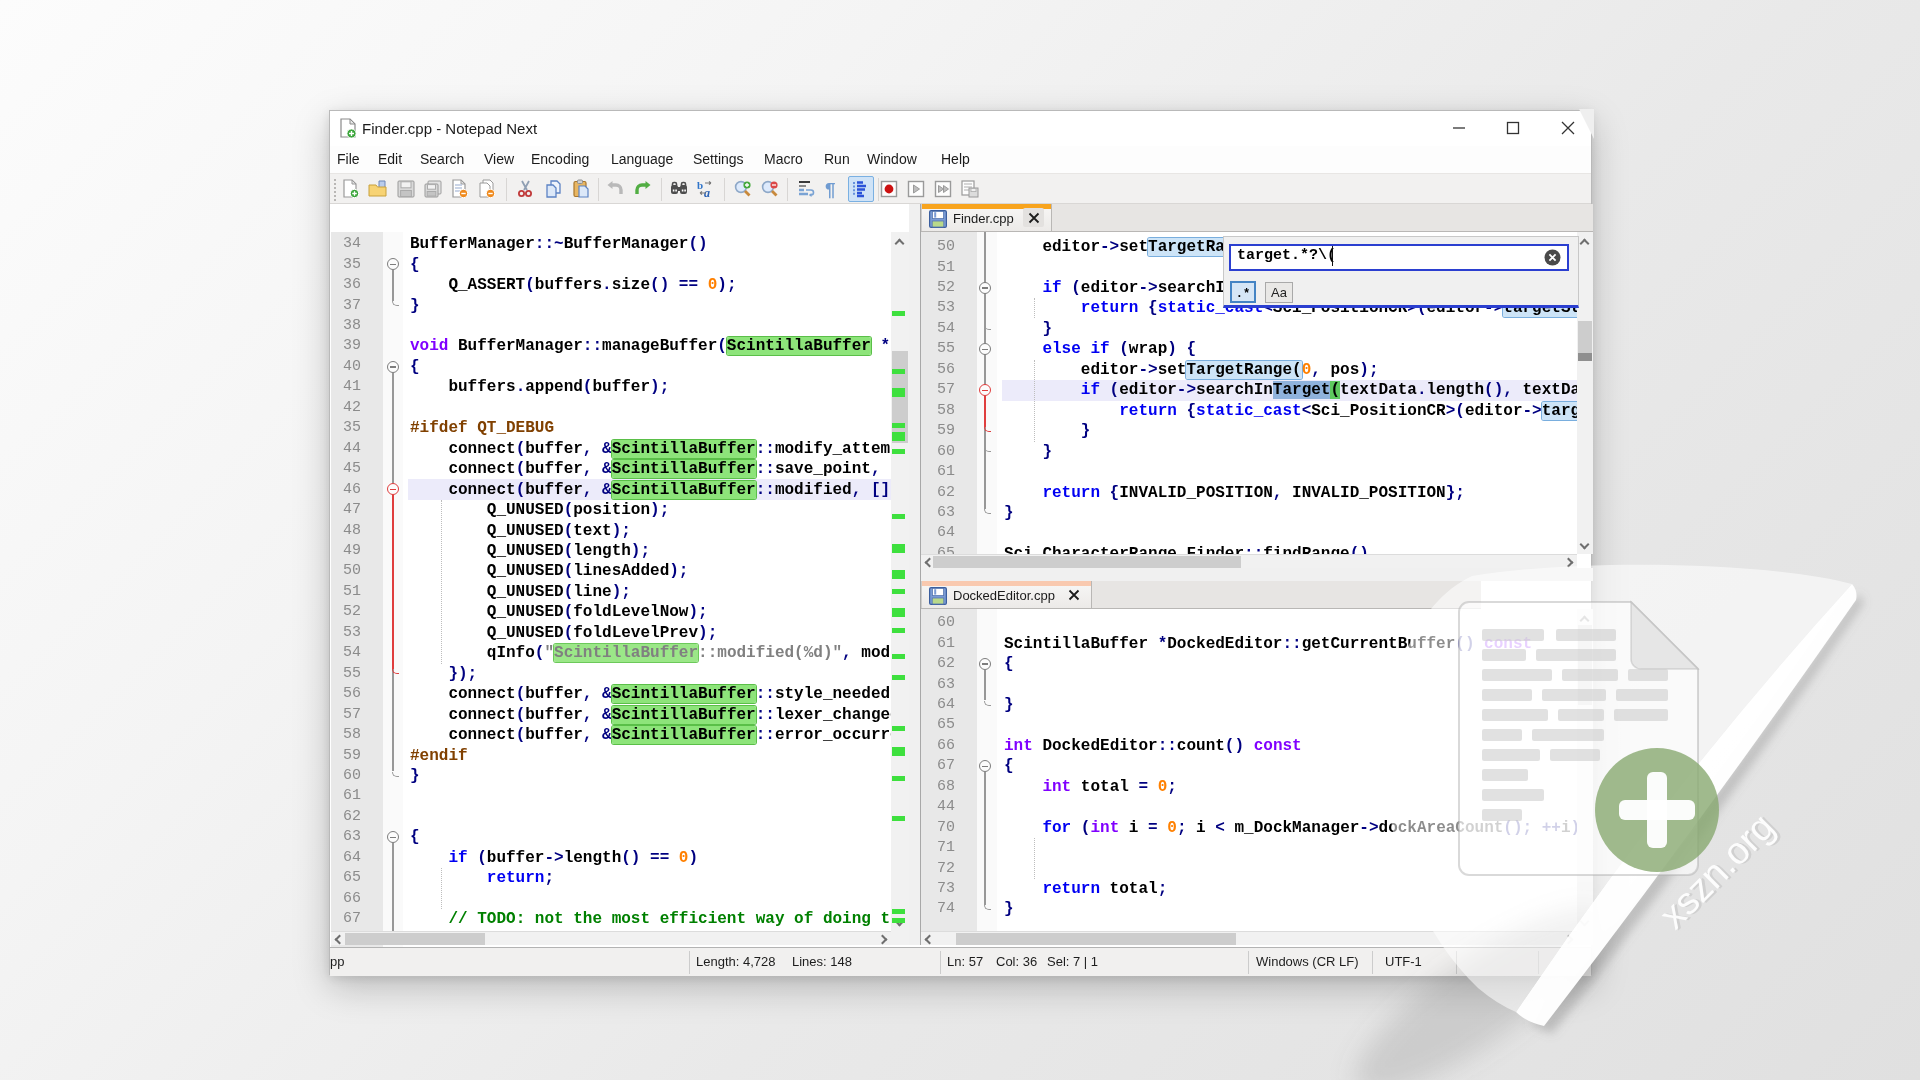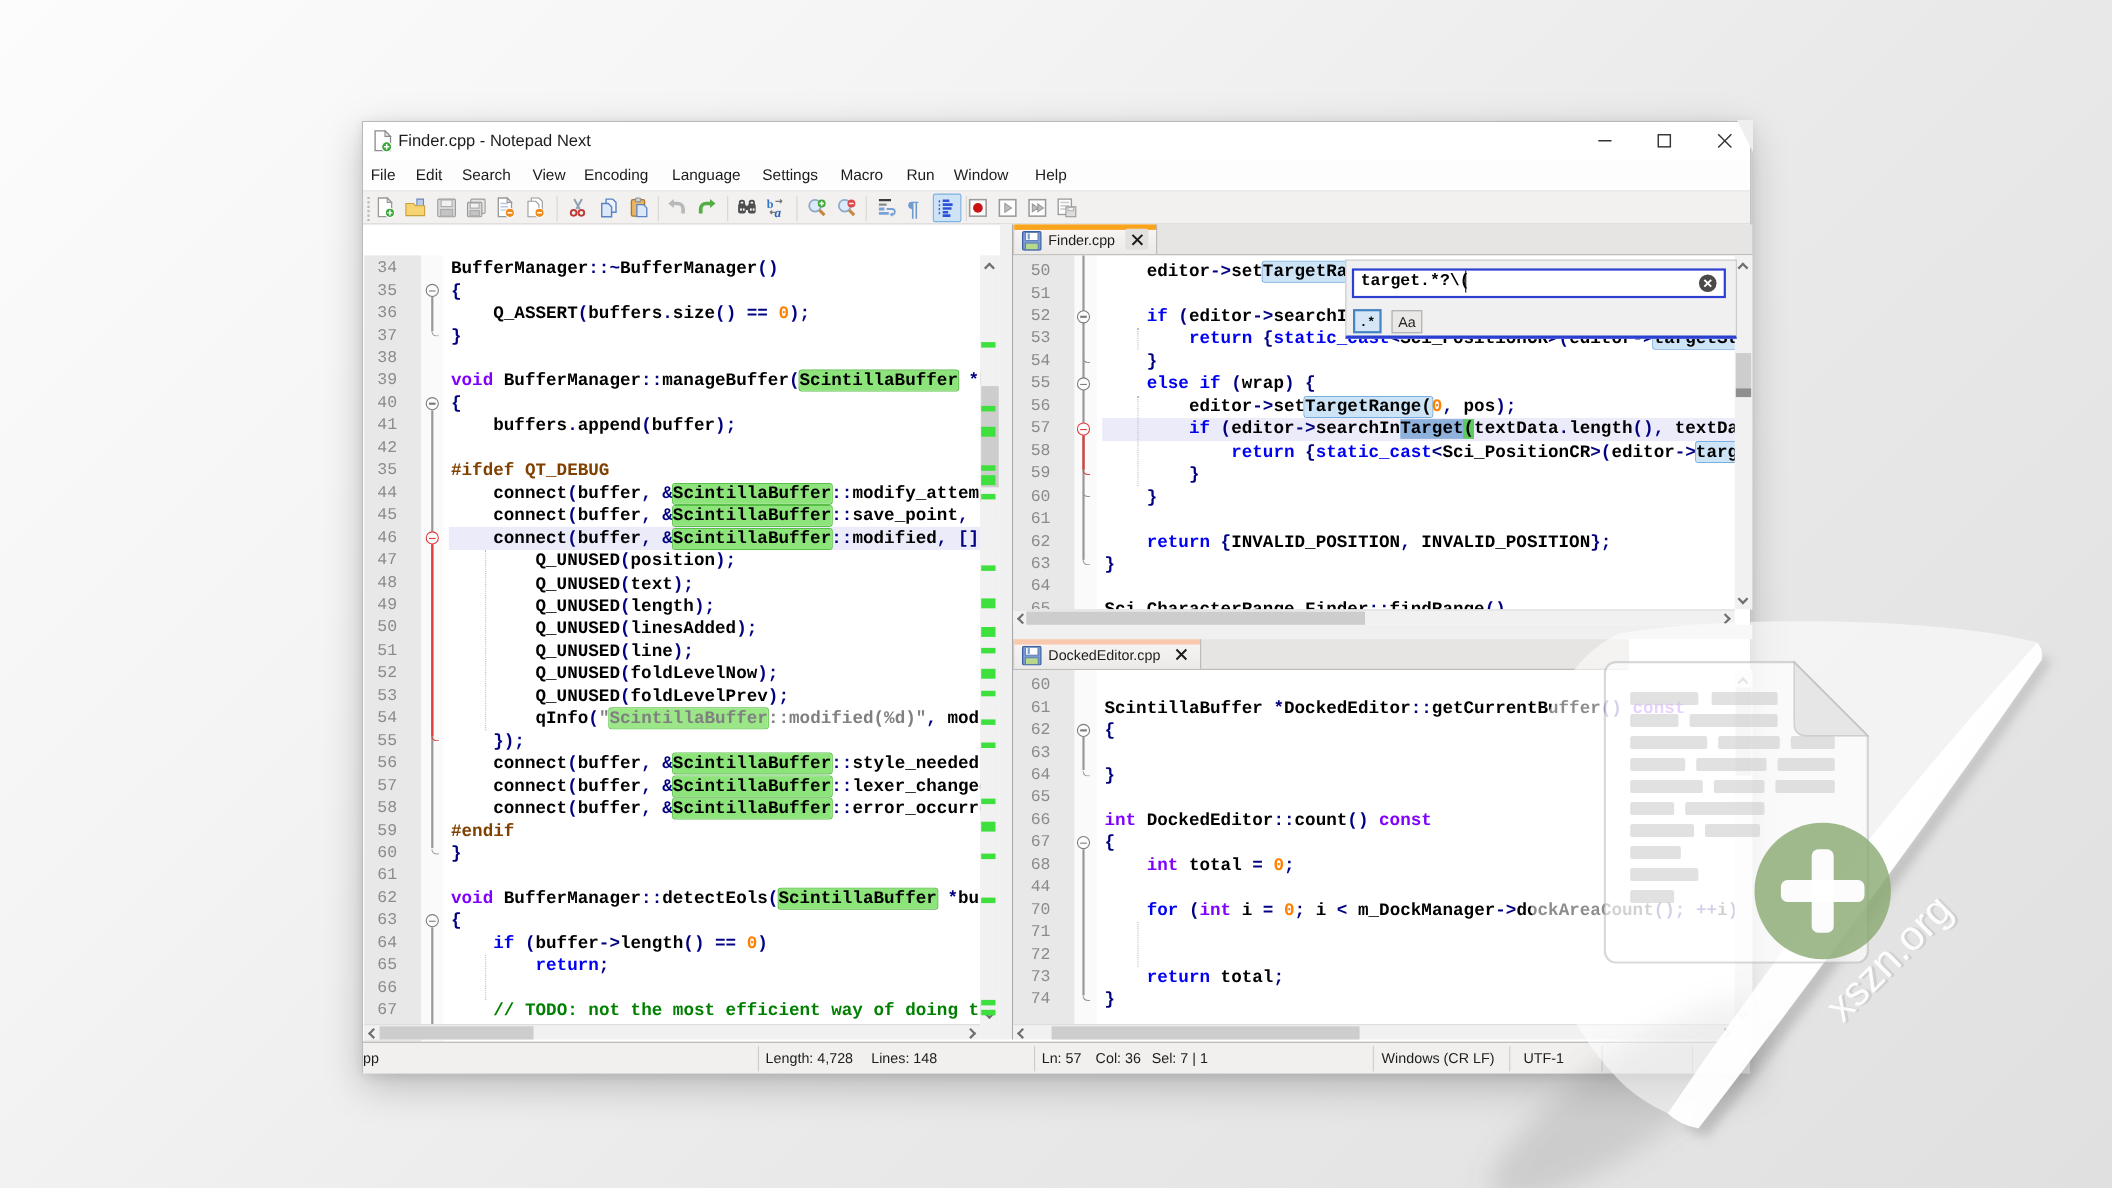--- a/index.html
+++ b/index.html
@@ -322,21 +322,20 @@
 <div class="ln code" style="left:0;top:473.5px;width:30px">57</div>
 <div class="cd code" style="left:79px;top:473.5px">    connect<i class="o">(</i>buffer<i class="o">, &amp;</i><i class="hl">ScintillaBuffer</i><i class="o">::</i>lexer_changed</div>
 <div class="ln code" style="left:0;top:494.0px;width:30px">58</div>
 <div class="cd code" style="left:79px;top:494.0px">    connect<i class="o">(</i>buffer<i class="o">, &amp;</i><i class="hl">ScintillaBuffer</i><i class="o">::</i>error_occurre</div>
 <div class="ln code" style="left:0;top:514.5px;width:30px">59</div>
 <div class="cd code" style="left:79px;top:514.5px"><i class="p">#endif</i></div>
 <div class="ln code" style="left:0;top:534.9px;width:30px">60</div>
 <div class="cd code" style="left:79px;top:534.9px"><i class="o">}</i></div>
 <div class="ln code" style="left:0;top:555.3px;width:30px">61</div>
 <div class="ln code" style="left:0;top:575.8px;width:30px">62</div>
-<div class="cd code" style="left:79px;top:575.8px"><i class="t">void</i> BufferManager<i class="o">::</i>detectEols<i class="o">(</i><i class="hl">ScintillaBuffer</i><i class="o"> *</i>bu</div>
 <div class="ln code" style="left:0;top:596.2px;width:30px">63</div>
 <div class="cd code" style="left:79px;top:596.2px"><i class="o">{</i></div>
 <div class="ln code" style="left:0;top:616.7px;width:30px">64</div>
 <div class="cd code" style="left:79px;top:616.7px"><i class="k">    if</i><i class="o"> (</i>buffer<i class="o">-&gt;</i>length<i class="o">() == </i><i class="n">0</i><i class="o">)</i></div>
 <div class="ln code" style="left:0;top:637.1px;width:30px">65</div>
 <div class="cd code" style="left:79px;top:637.1px"><i class="k">        return</i><i class="o">;</i></div>
 <div class="ln code" style="left:0;top:657.6px;width:30px">66</div>
 <div class="ln code" style="left:0;top:678.0px;width:30px">67</div>
 <div class="cd code" style="left:79px;top:678.0px"><i class="c">    // </i><i class="c" style="font-weight:700">TODO:</i><i class="c"> not the most efficient way of doing th</i></div>
 </div>

